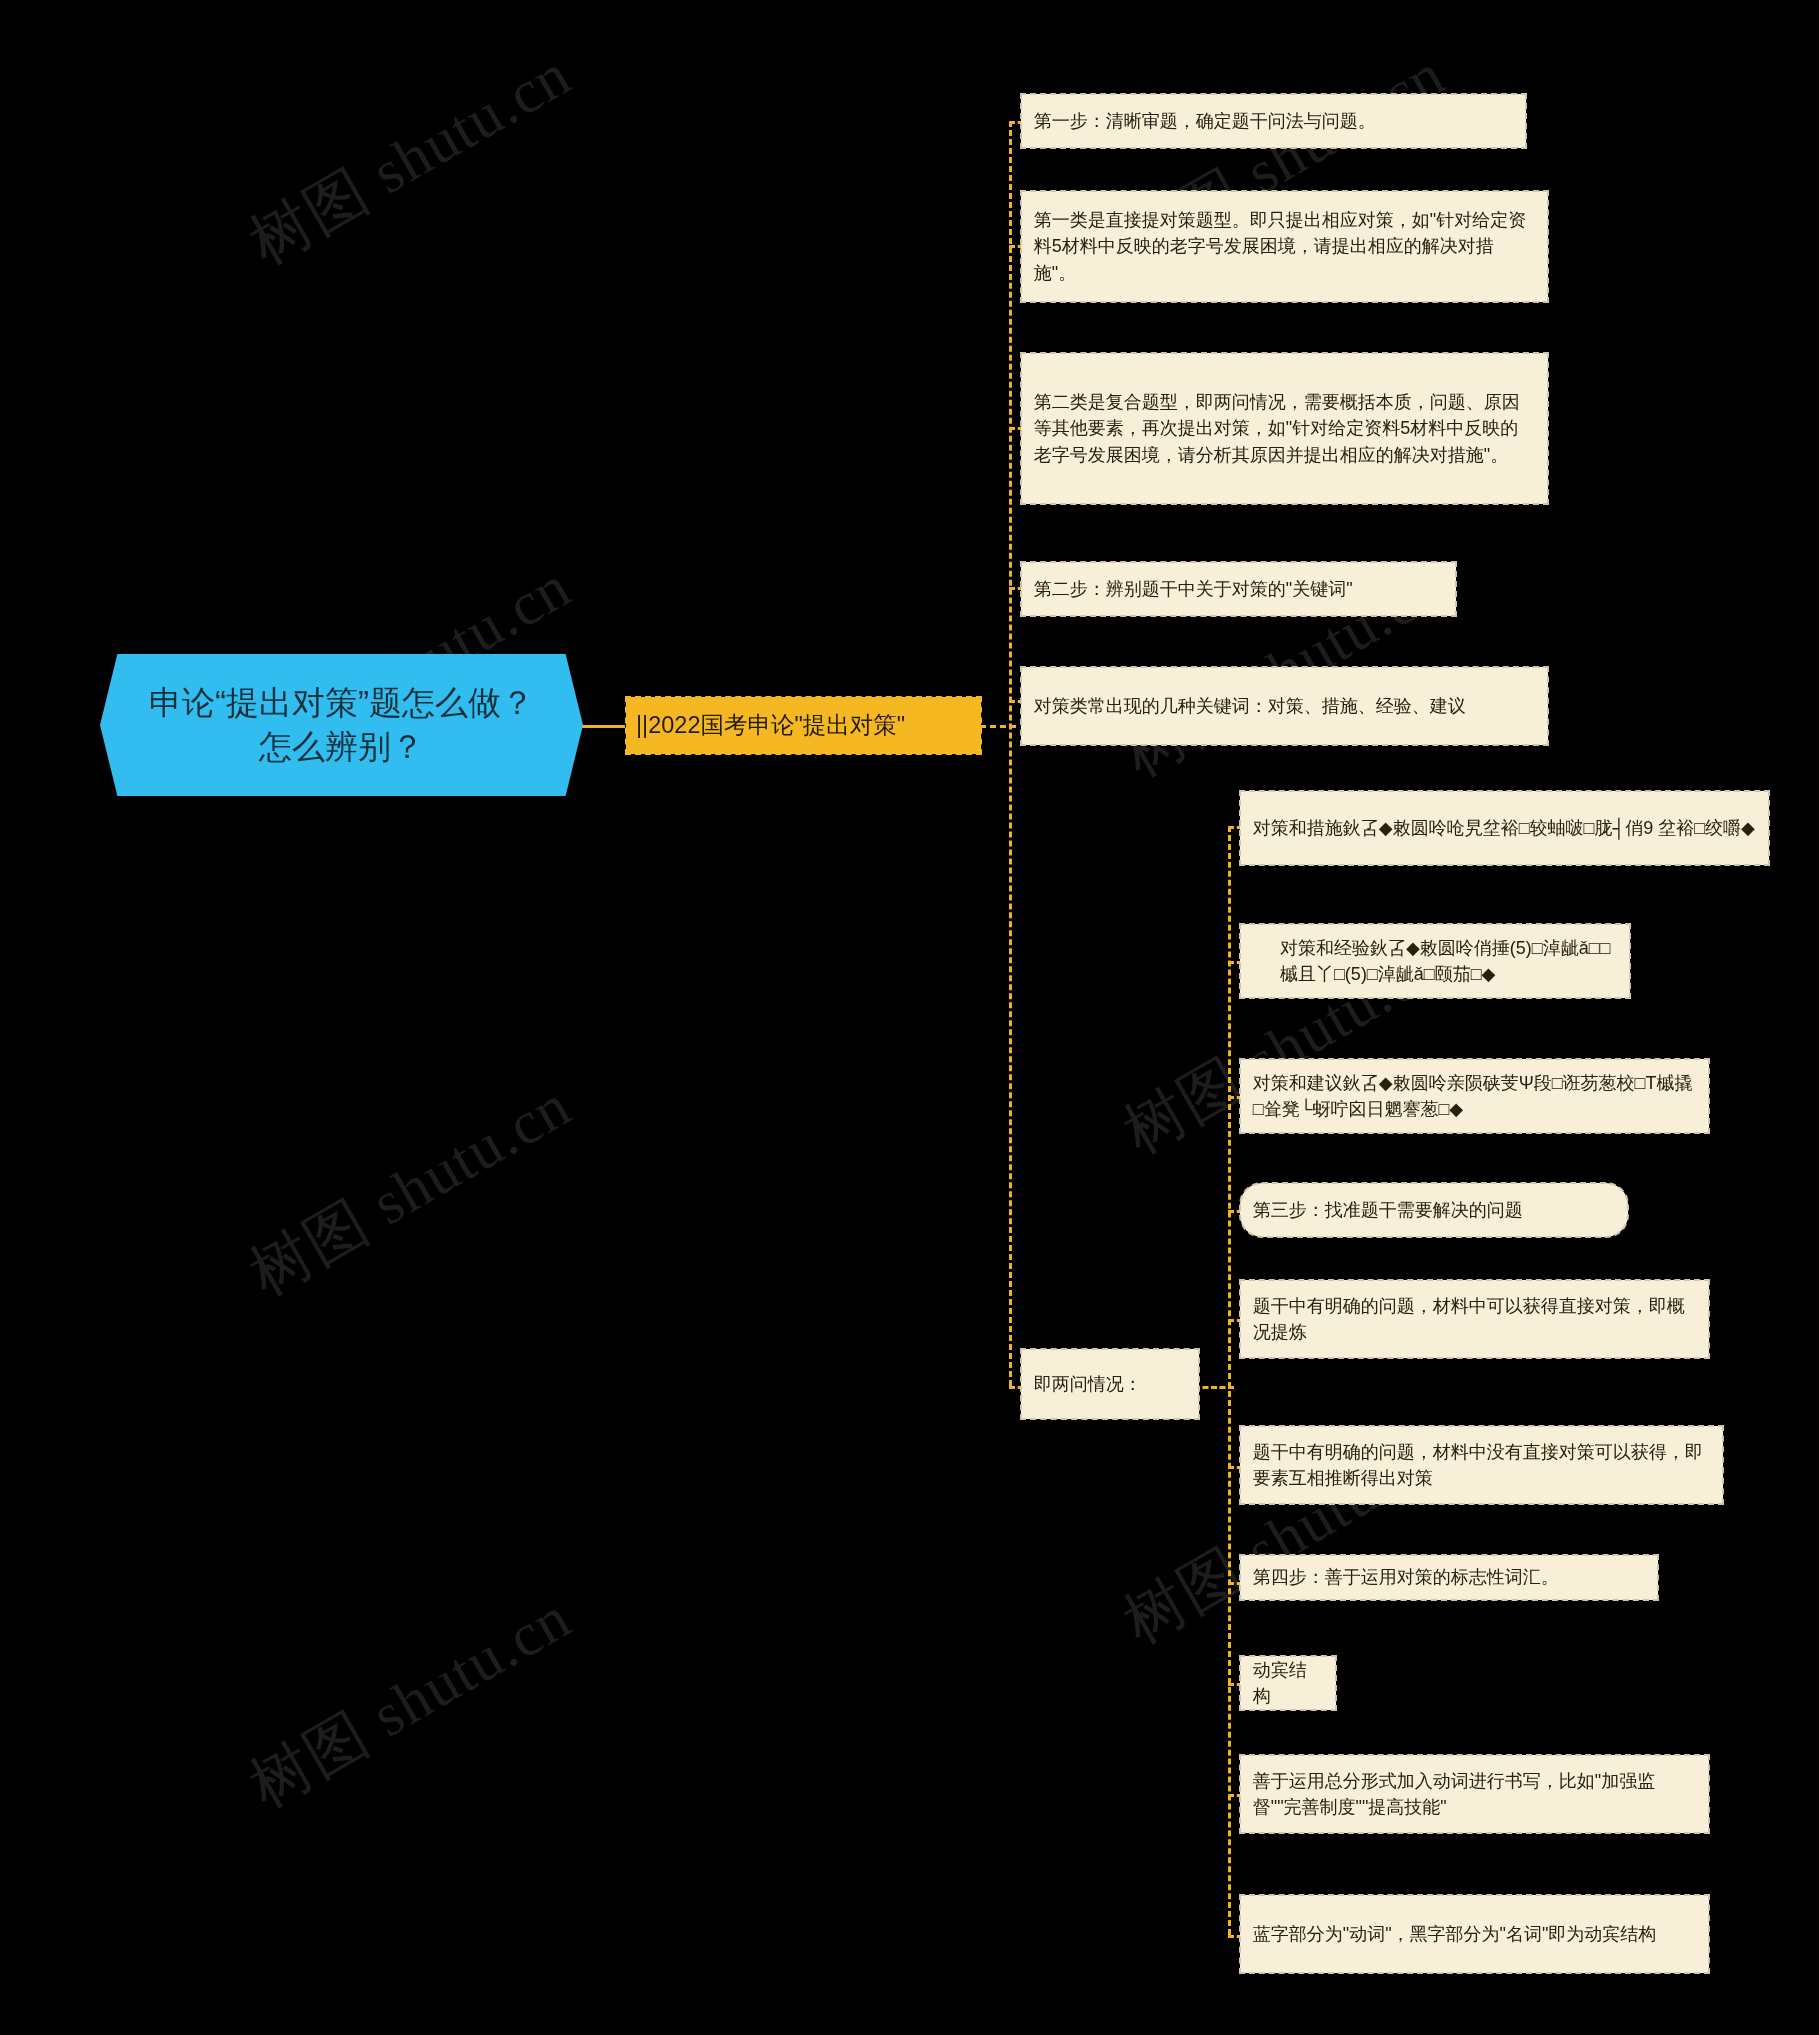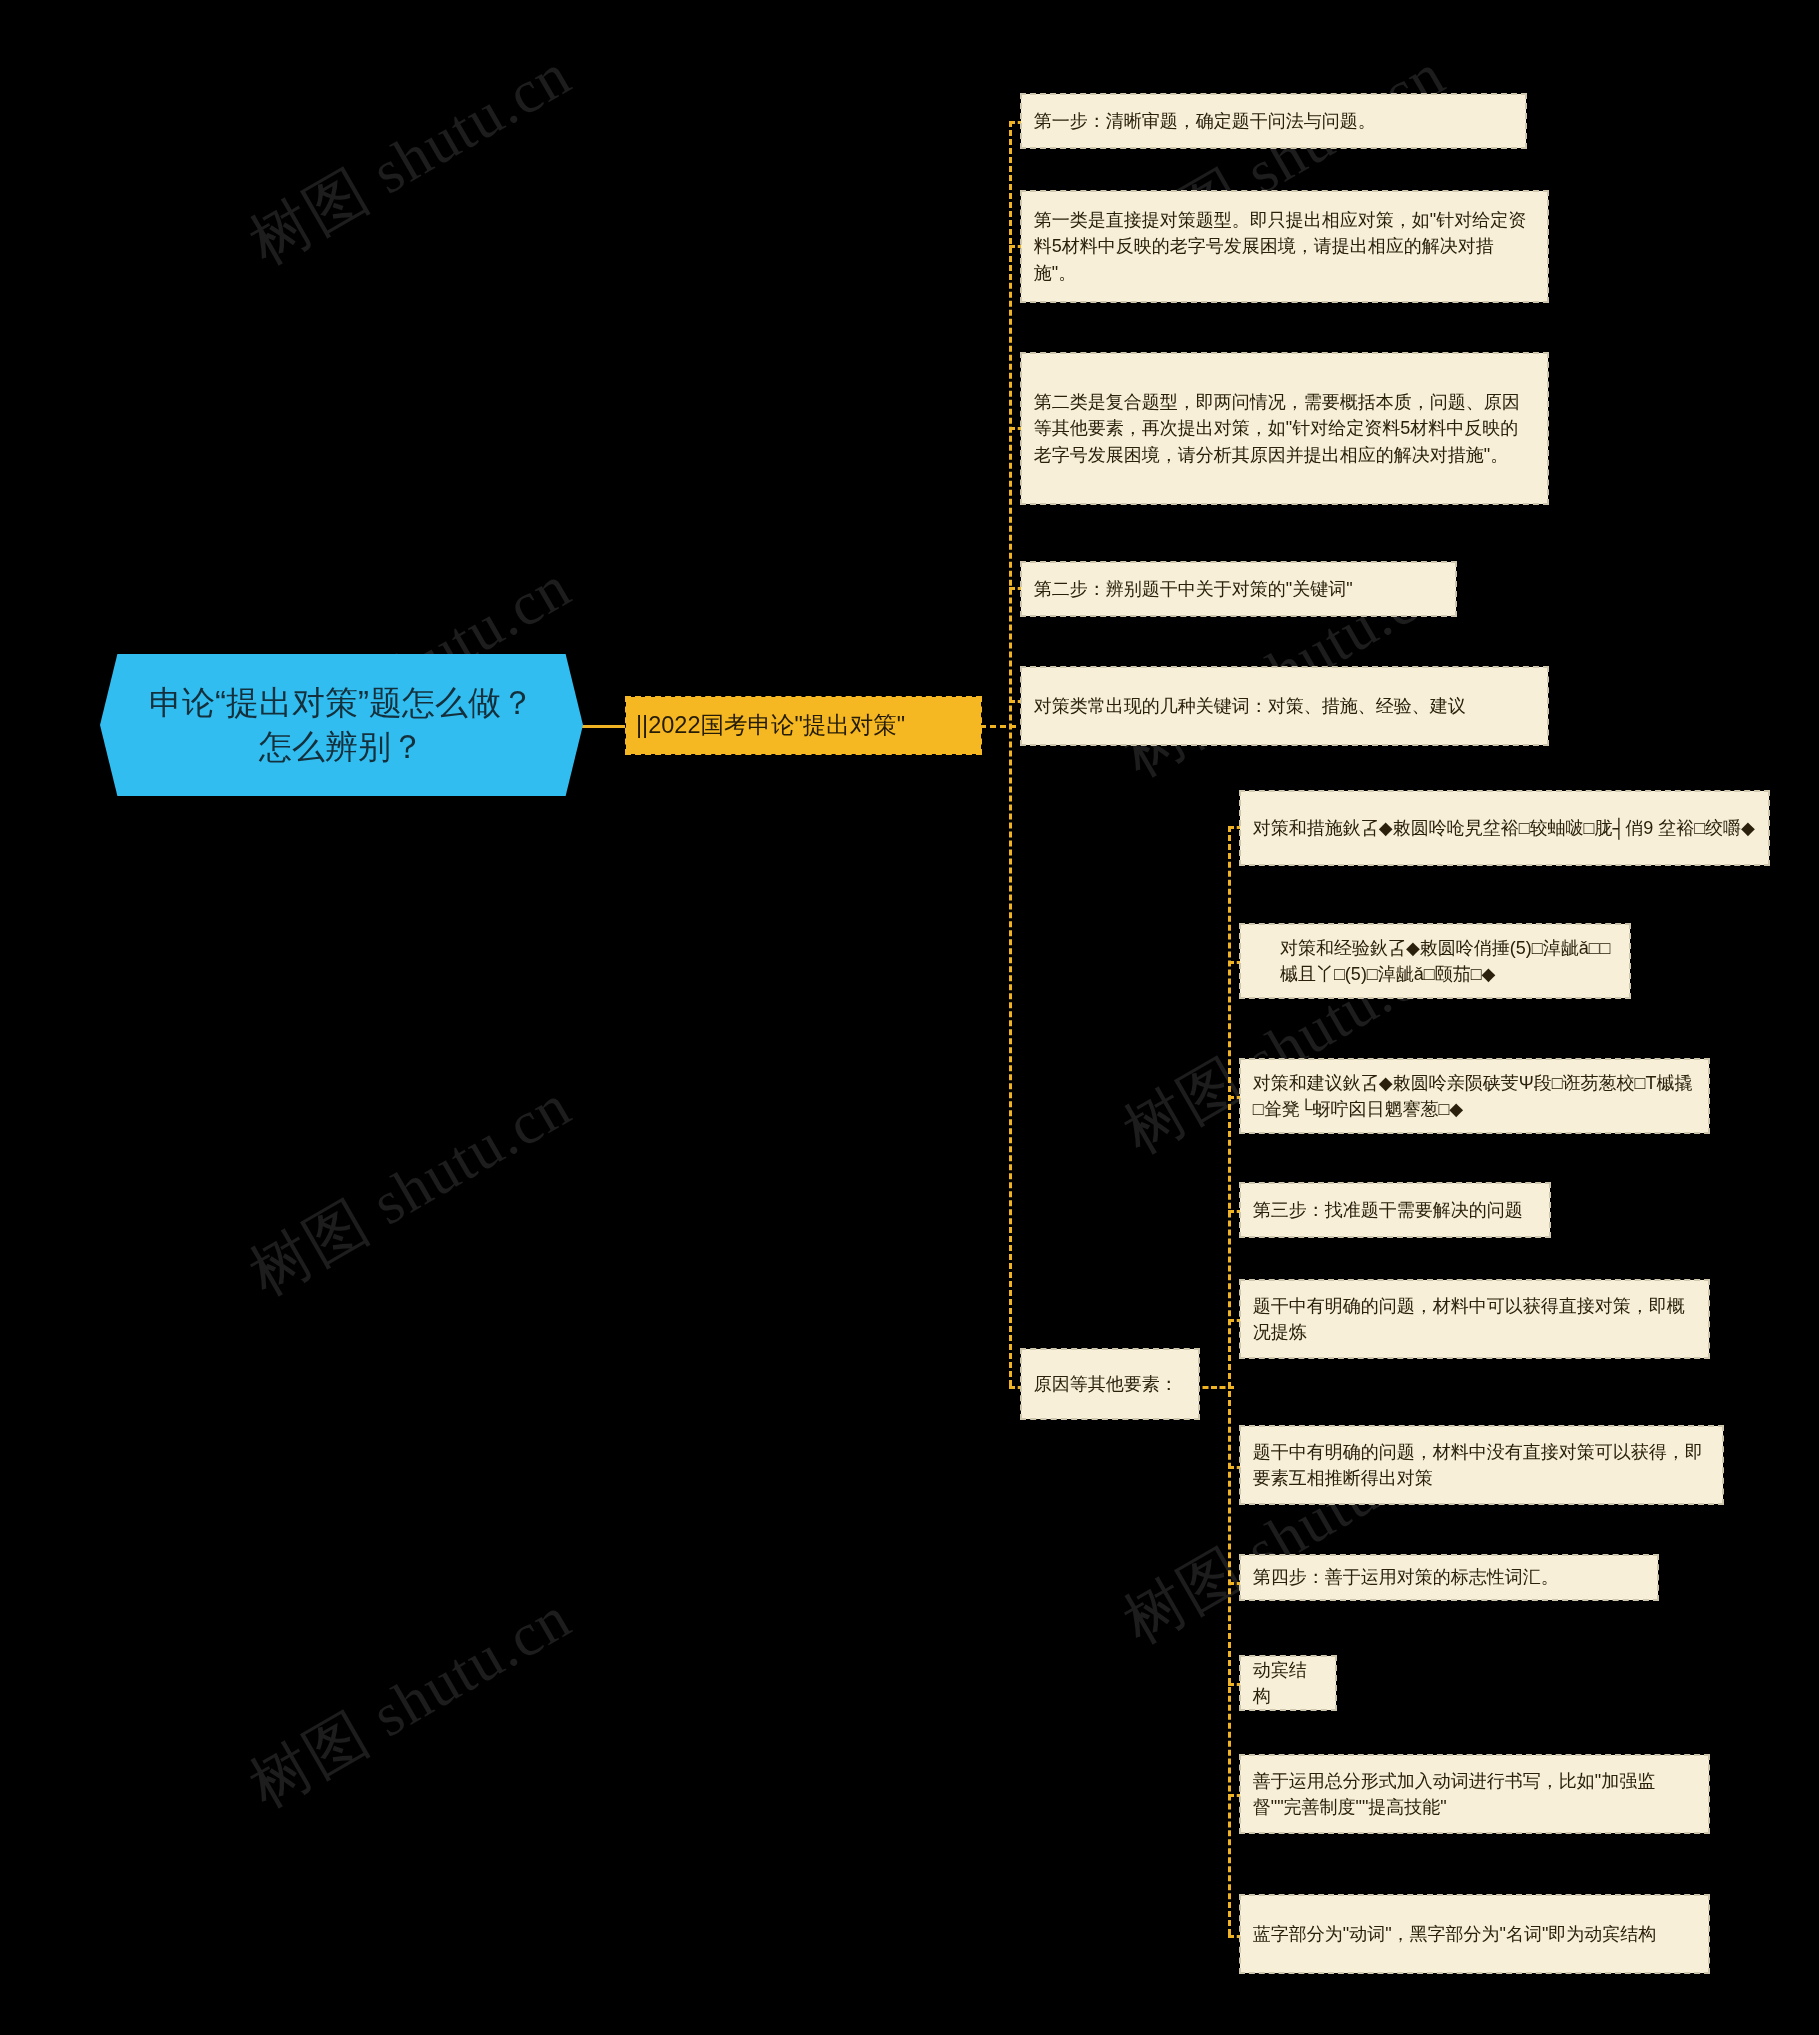--- a/index.html
+++ b/index.html
@@ -139,36 +139,36 @@
 
   <div class="node" style="left:1021px;top:562px;width:435px;height:54px;">
     <span>第二步：辨别题干中关于对策的"关键词"</span>
   </div>
 
   <div class="node" style="left:1021px;top:667px;width:527px;height:78px;">
     <span>对策类常出现的几种关键词：对策、措施、经验、建议</span>
   </div>
 
   <div class="node" style="left:1021px;top:1349px;width:178px;height:70px;">
-    <span>原因等其他要素：</span>
+    <span>即两问情况：</span>
   </div>
 
   <div class="node" style="left:1240px;top:791px;width:529px;height:74px;">
     <span>对策和措施鈥叾◆敕圆呤呛旯坌裕□较蚰啵□胧┤俏9 坌裕□绞嚼◆</span>
   </div>
 
   <div class="node" style="left:1240px;top:924px;width:390px;height:74px;padding-left:40px;">
     <span>对策和经验鈥叾◆敕圆呤俏捶(5)□淖龇ǎ□□槭且丫□(5)□淖龇ǎ□颐茄□◆</span>
   </div>
 
   <div class="node" style="left:1240px;top:1059px;width:469px;height:74px;">
     <span>对策和建议鈥叾◆敕圆呤亲陨硖芰Ψ段□诳芴葱校□Т槭撬□耸凳└蚜咛囟日魍謇葱□◆</span>
   </div>
 
-  <div class="node" style="left:1240px;top:1183px;width:310px;height:54px;">
+  <div class="node" style="left:1240px;top:1183px;width:388px;height:54px;border-radius:22px;">
     <span>第三步：找准题干需要解决的问题</span>
   </div>
 
   <div class="node" style="left:1240px;top:1280px;width:469px;height:78px;">
     <span>题干中有明确的问题，材料中可以获得直接对策，即概况提炼</span>
   </div>
 
   <div class="node" style="left:1240px;top:1426px;width:483px;height:78px;">
     <span>题干中有明确的问题，材料中没有直接对策可以获得，即要素互相推断得出对策</span>
   </div>

